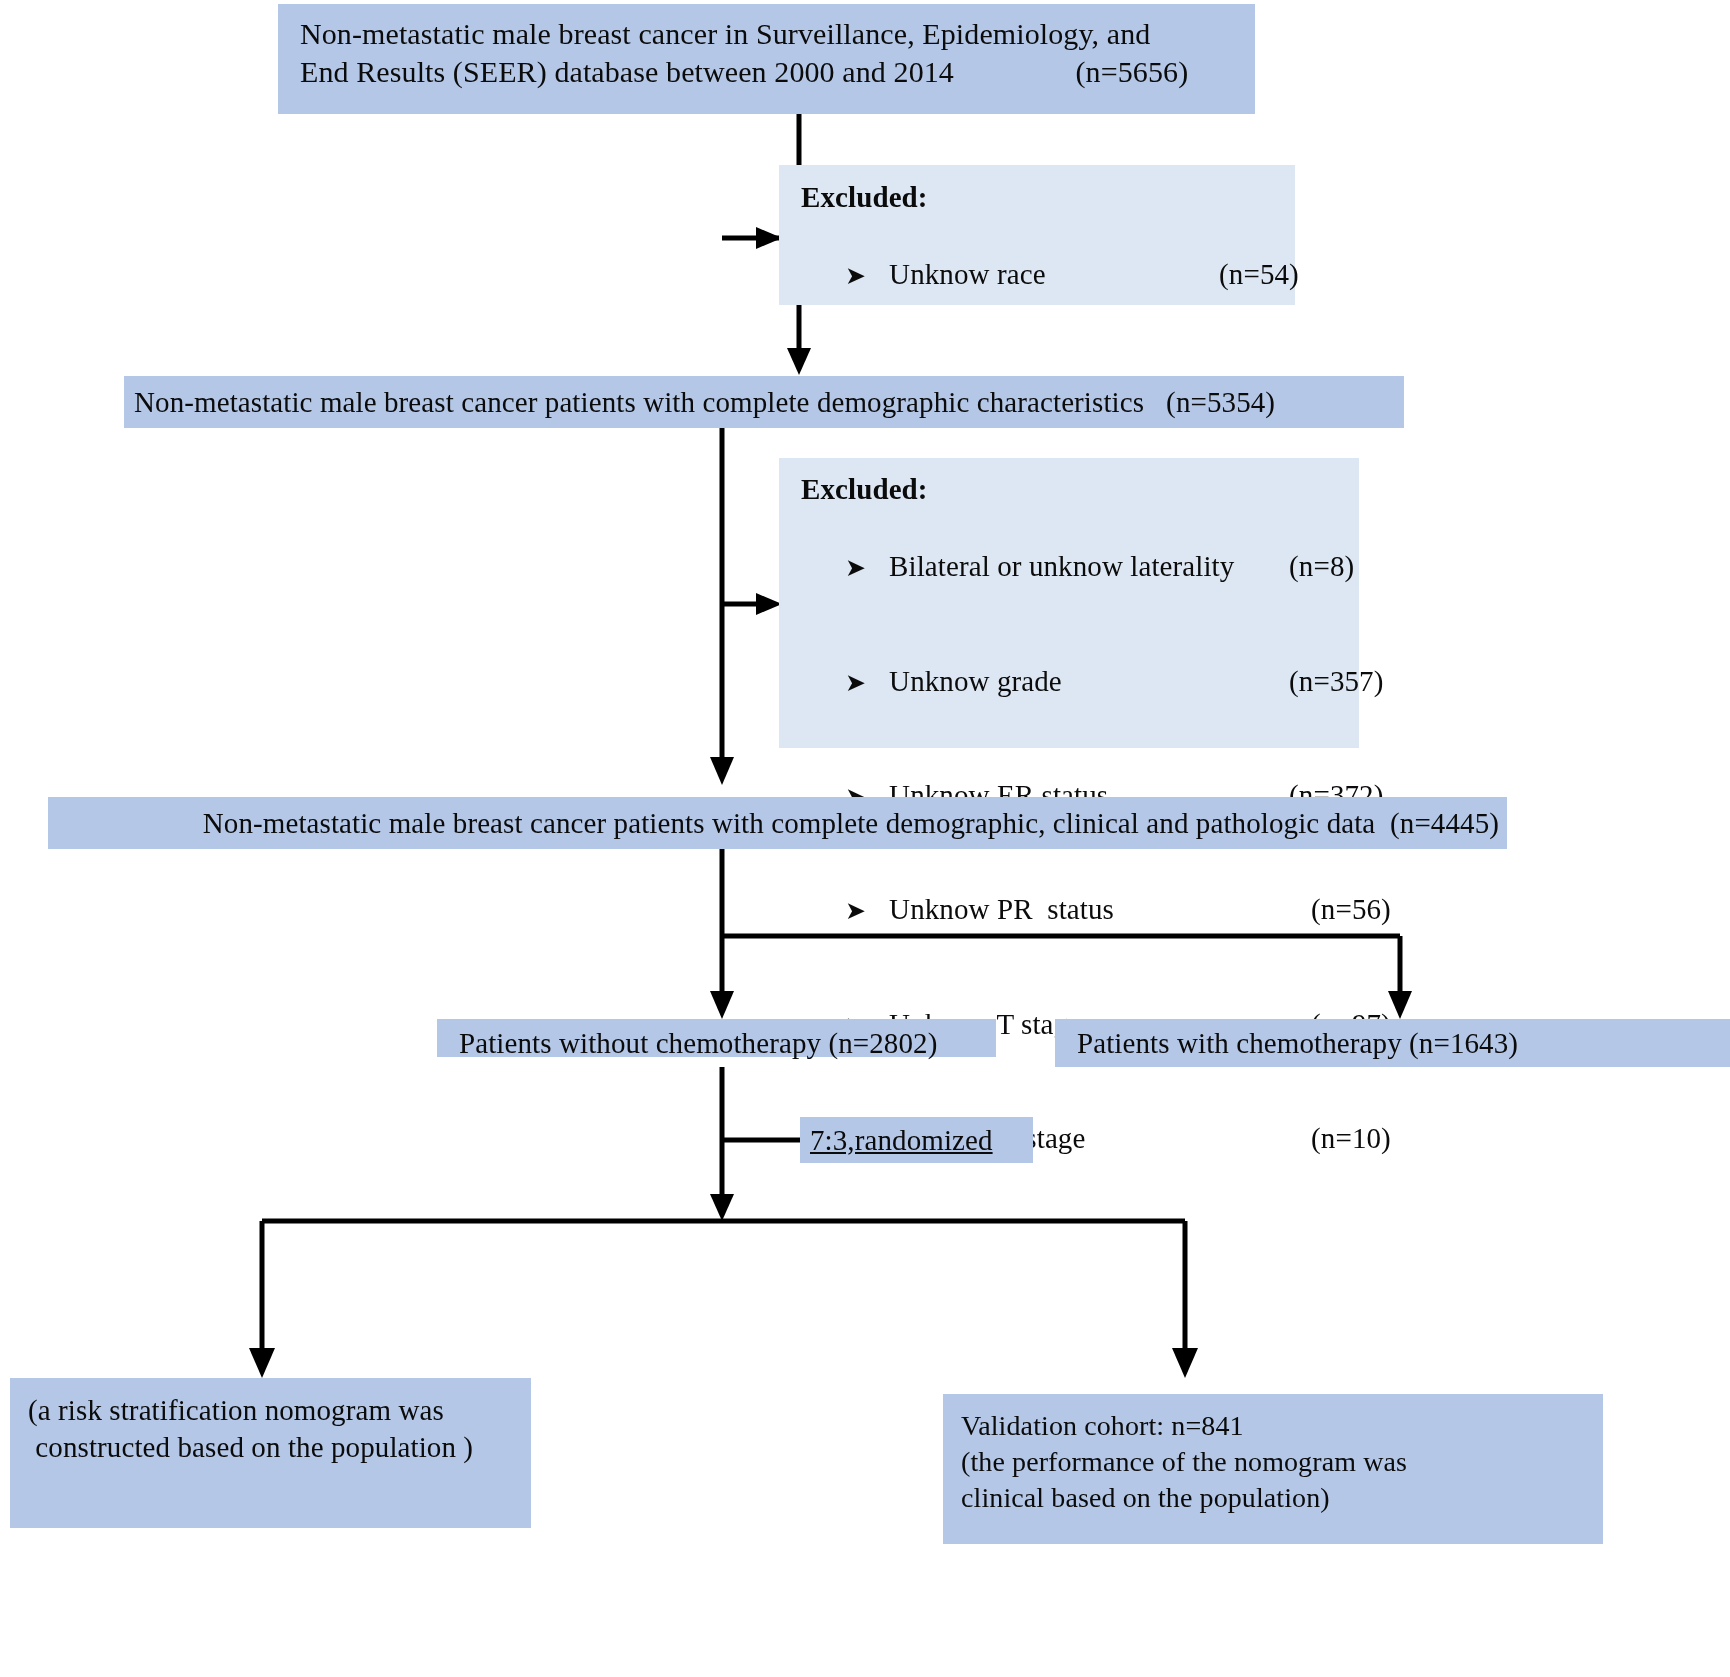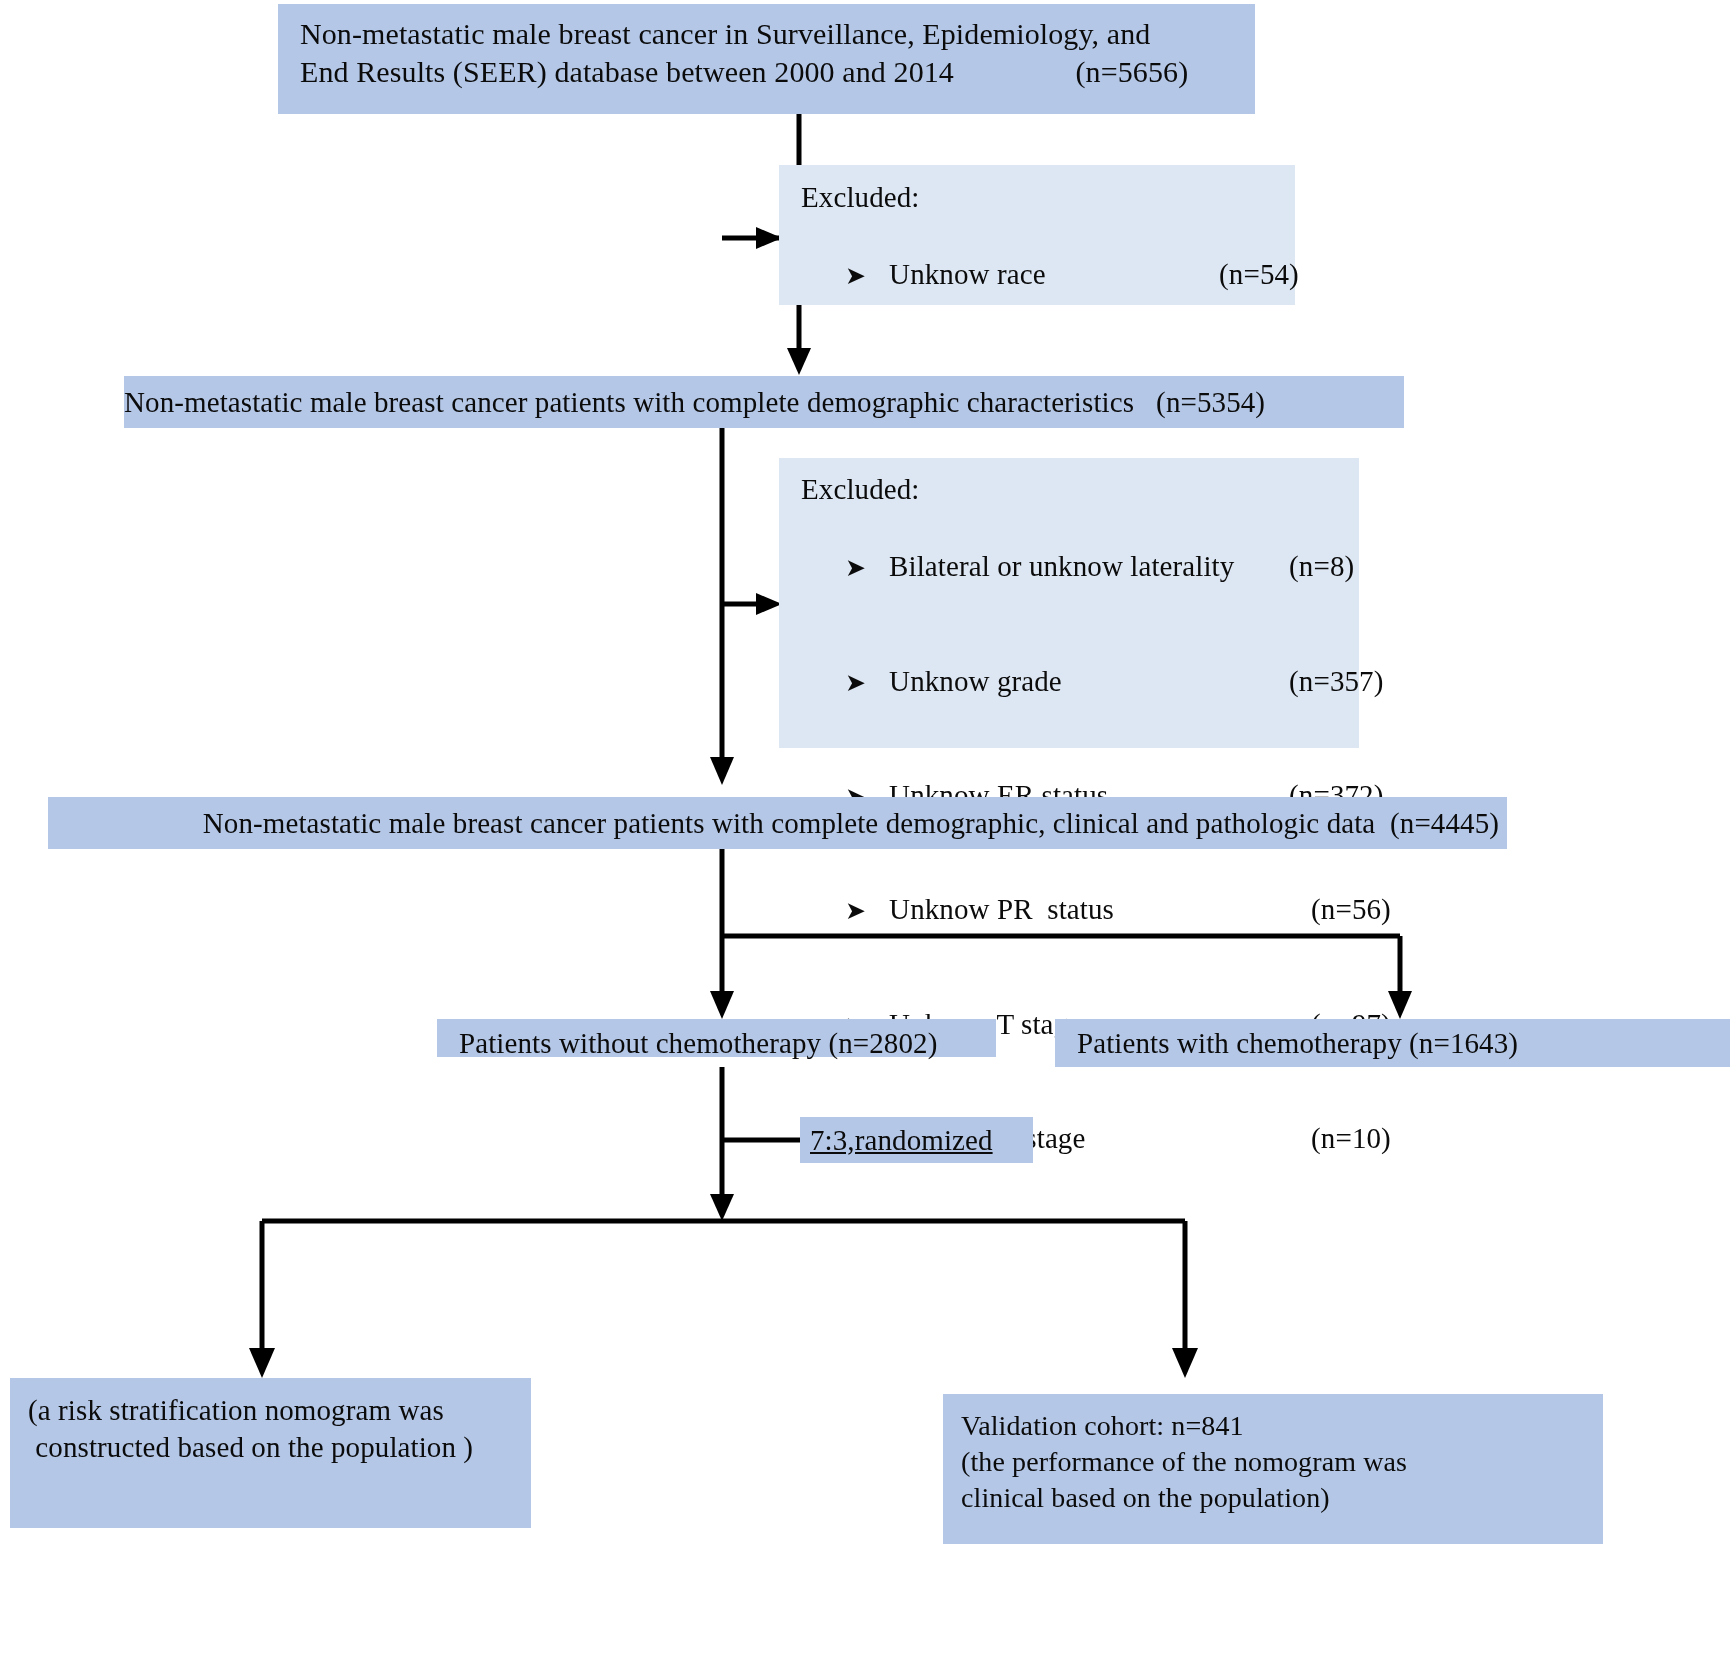--- a/index.html
+++ b/index.html
@@ -41,21 +41,21 @@
     padding: 11px 0 0 22px;
     font-size: 30px;
   }
   #box-excl-1 {
     left: 779px; top: 165px; width: 516px; height: 140px;
     padding: 14px 0 0 22px;
     font-size: 29px;
   }
   #box-demo {
     left: 124px; top: 376px; width: 1280px; height: 52px;
-    padding: 8px 0 0 0;
+    padding: 8px 0 0 10px;
     font-size: 29px;
   }
   #box-excl-2 {
     left: 779px; top: 458px; width: 580px; height: 290px;
     padding: 13px 0 0 22px;
     font-size: 29px;
   }
   #box-full {
     left: 48px; top: 797px; width: 1459px; height: 52px;
     padding: 8px 8px 0 10px;
@@ -82,21 +82,21 @@
     left: 10px; top: 1378px; width: 521px; height: 150px;
     padding: 14px 0 0 18px;
     font-size: 29px;
   }
   #box-valid {
     left: 943px; top: 1394px; width: 660px; height: 150px;
     padding: 14px 0 0 18px;
     font-size: 28px;
   }
   
-  .excl-title { display: block; margin: 0 4px 2px 0; }
+  .excl-title { display: block; margin: 0 4px 2px 0; font-weight: bold; }
   .excl-row {
     display: block;
     position: relative;
     white-space: pre;
     margin-top: 3px;
   }
   .excl-bullet {
     display: inline-block;
     width: 44px;
     font-family: "DejaVu Sans", sans-serif;

